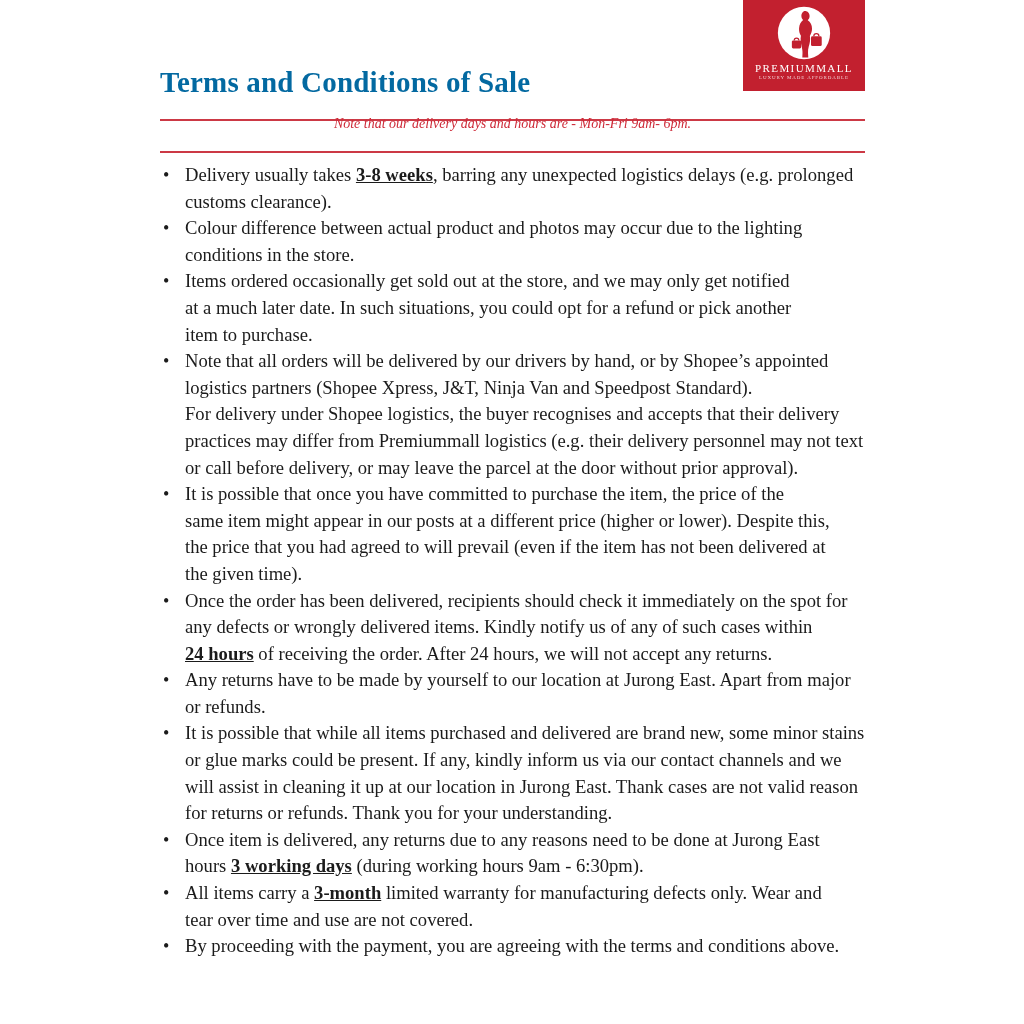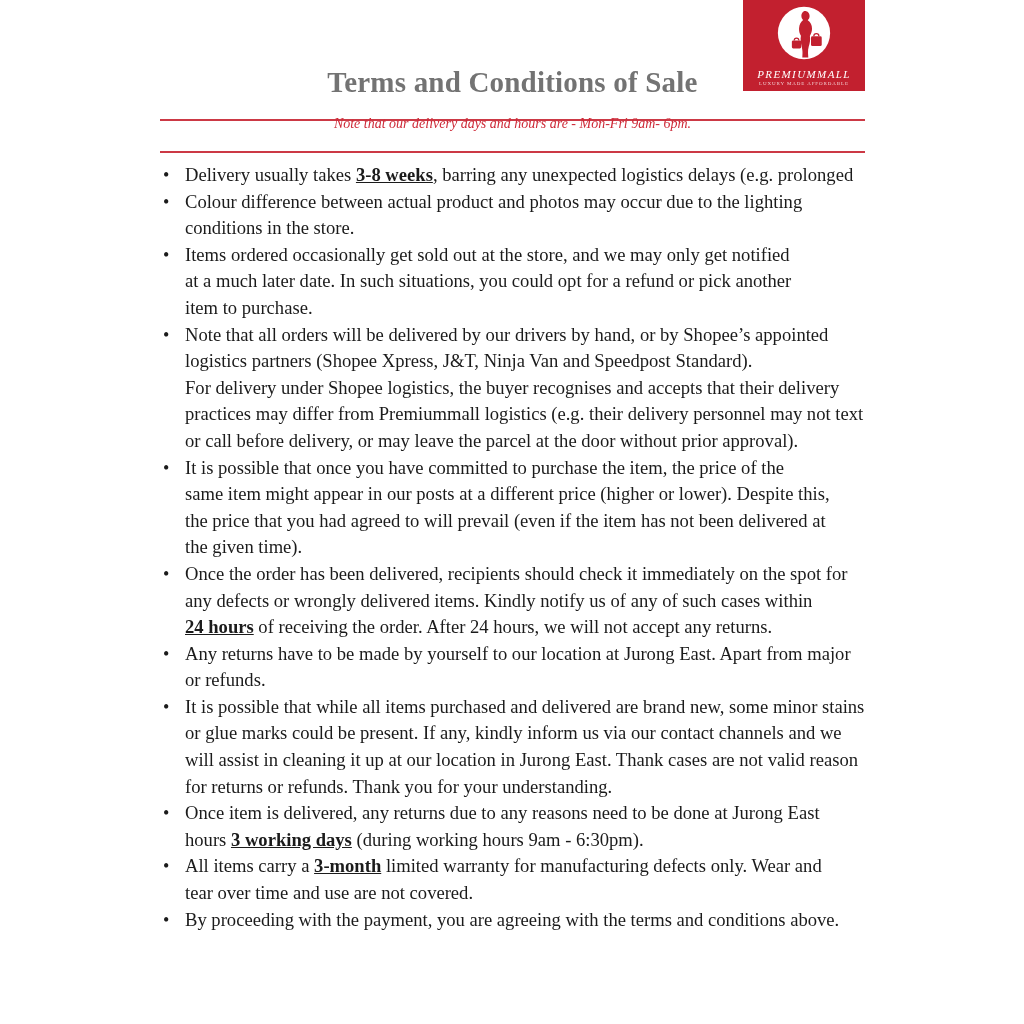--- a/index.html
+++ b/index.html
@@ -25,47 +25,46 @@
     text-align: center;
   }
   .logo-circle {
     margin: 5px auto 0 auto;
     width: 56px;
     height: 56px;
     display: block;
   }
   .logo-brand {
     display: block;
-    margin-top: 7px;
+    margin-top: 1px;
     color: #ffffff;
     font-size: 11px;
     letter-spacing: 1.4px;
     font-family: "Liberation Serif", serif;
     white-space: nowrap;
-    font-style: italic;
   }
   .logo-tagline {
     display: block;
     margin-top: 1px;
     color: rgba(255,255,255,0.78);
     font-size: 5px;
     letter-spacing: 0.9px;
     white-space: nowrap;
   }
 
   
   .title {
     position: absolute;
     left: 160px;
     top: 66px;
     width: 705px;
-    text-align: center;
+    text-align: left;
     font-size: 29px;
     font-weight: bold;
-    color: #737373;
+    color: #0369a1;
     letter-spacing: 0.2px;
   }
   .rule {
     position: absolute;
     left: 160px;
     width: 705px;
     height: 2px;
     background: #CC3945;
   }
   .rule-top { top: 119px; }
@@ -126,20 +125,21 @@
   <div class="title">Terms and Conditions of Sale</div>
 
   <div class="rule rule-top"></div>
   <div class="note">Note that our delivery days and hours are - Mon-Fri 9am- 6pm.</div>
   <div class="rule rule-bottom"></div>
 
   <div class="terms">
       <div class="term-item">
         <span class="bullet">•</span>
         <div class="term-line"><span>Delivery usually takes </span><span class="b">3-8 weeks</span><span>, barring any unexpected logistics delays (e.g. prolonged</span></div>
+        <div class="term-line"><span>customs clearance).</span></div>
       </div>
       <div class="term-item">
         <span class="bullet">•</span>
         <div class="term-line"><span>Colour difference between actual product and photos may occur due to the lighting</span></div>
         <div class="term-line"><span>conditions in the store.</span></div>
       </div>
       <div class="term-item">
         <span class="bullet">•</span>
         <div class="term-line"><span>Items ordered occasionally get sold out at the store, and we may only get notified</span></div>
         <div class="term-line"><span>at a much later date. In such situations, you could opt for a refund or pick another</span></div>

